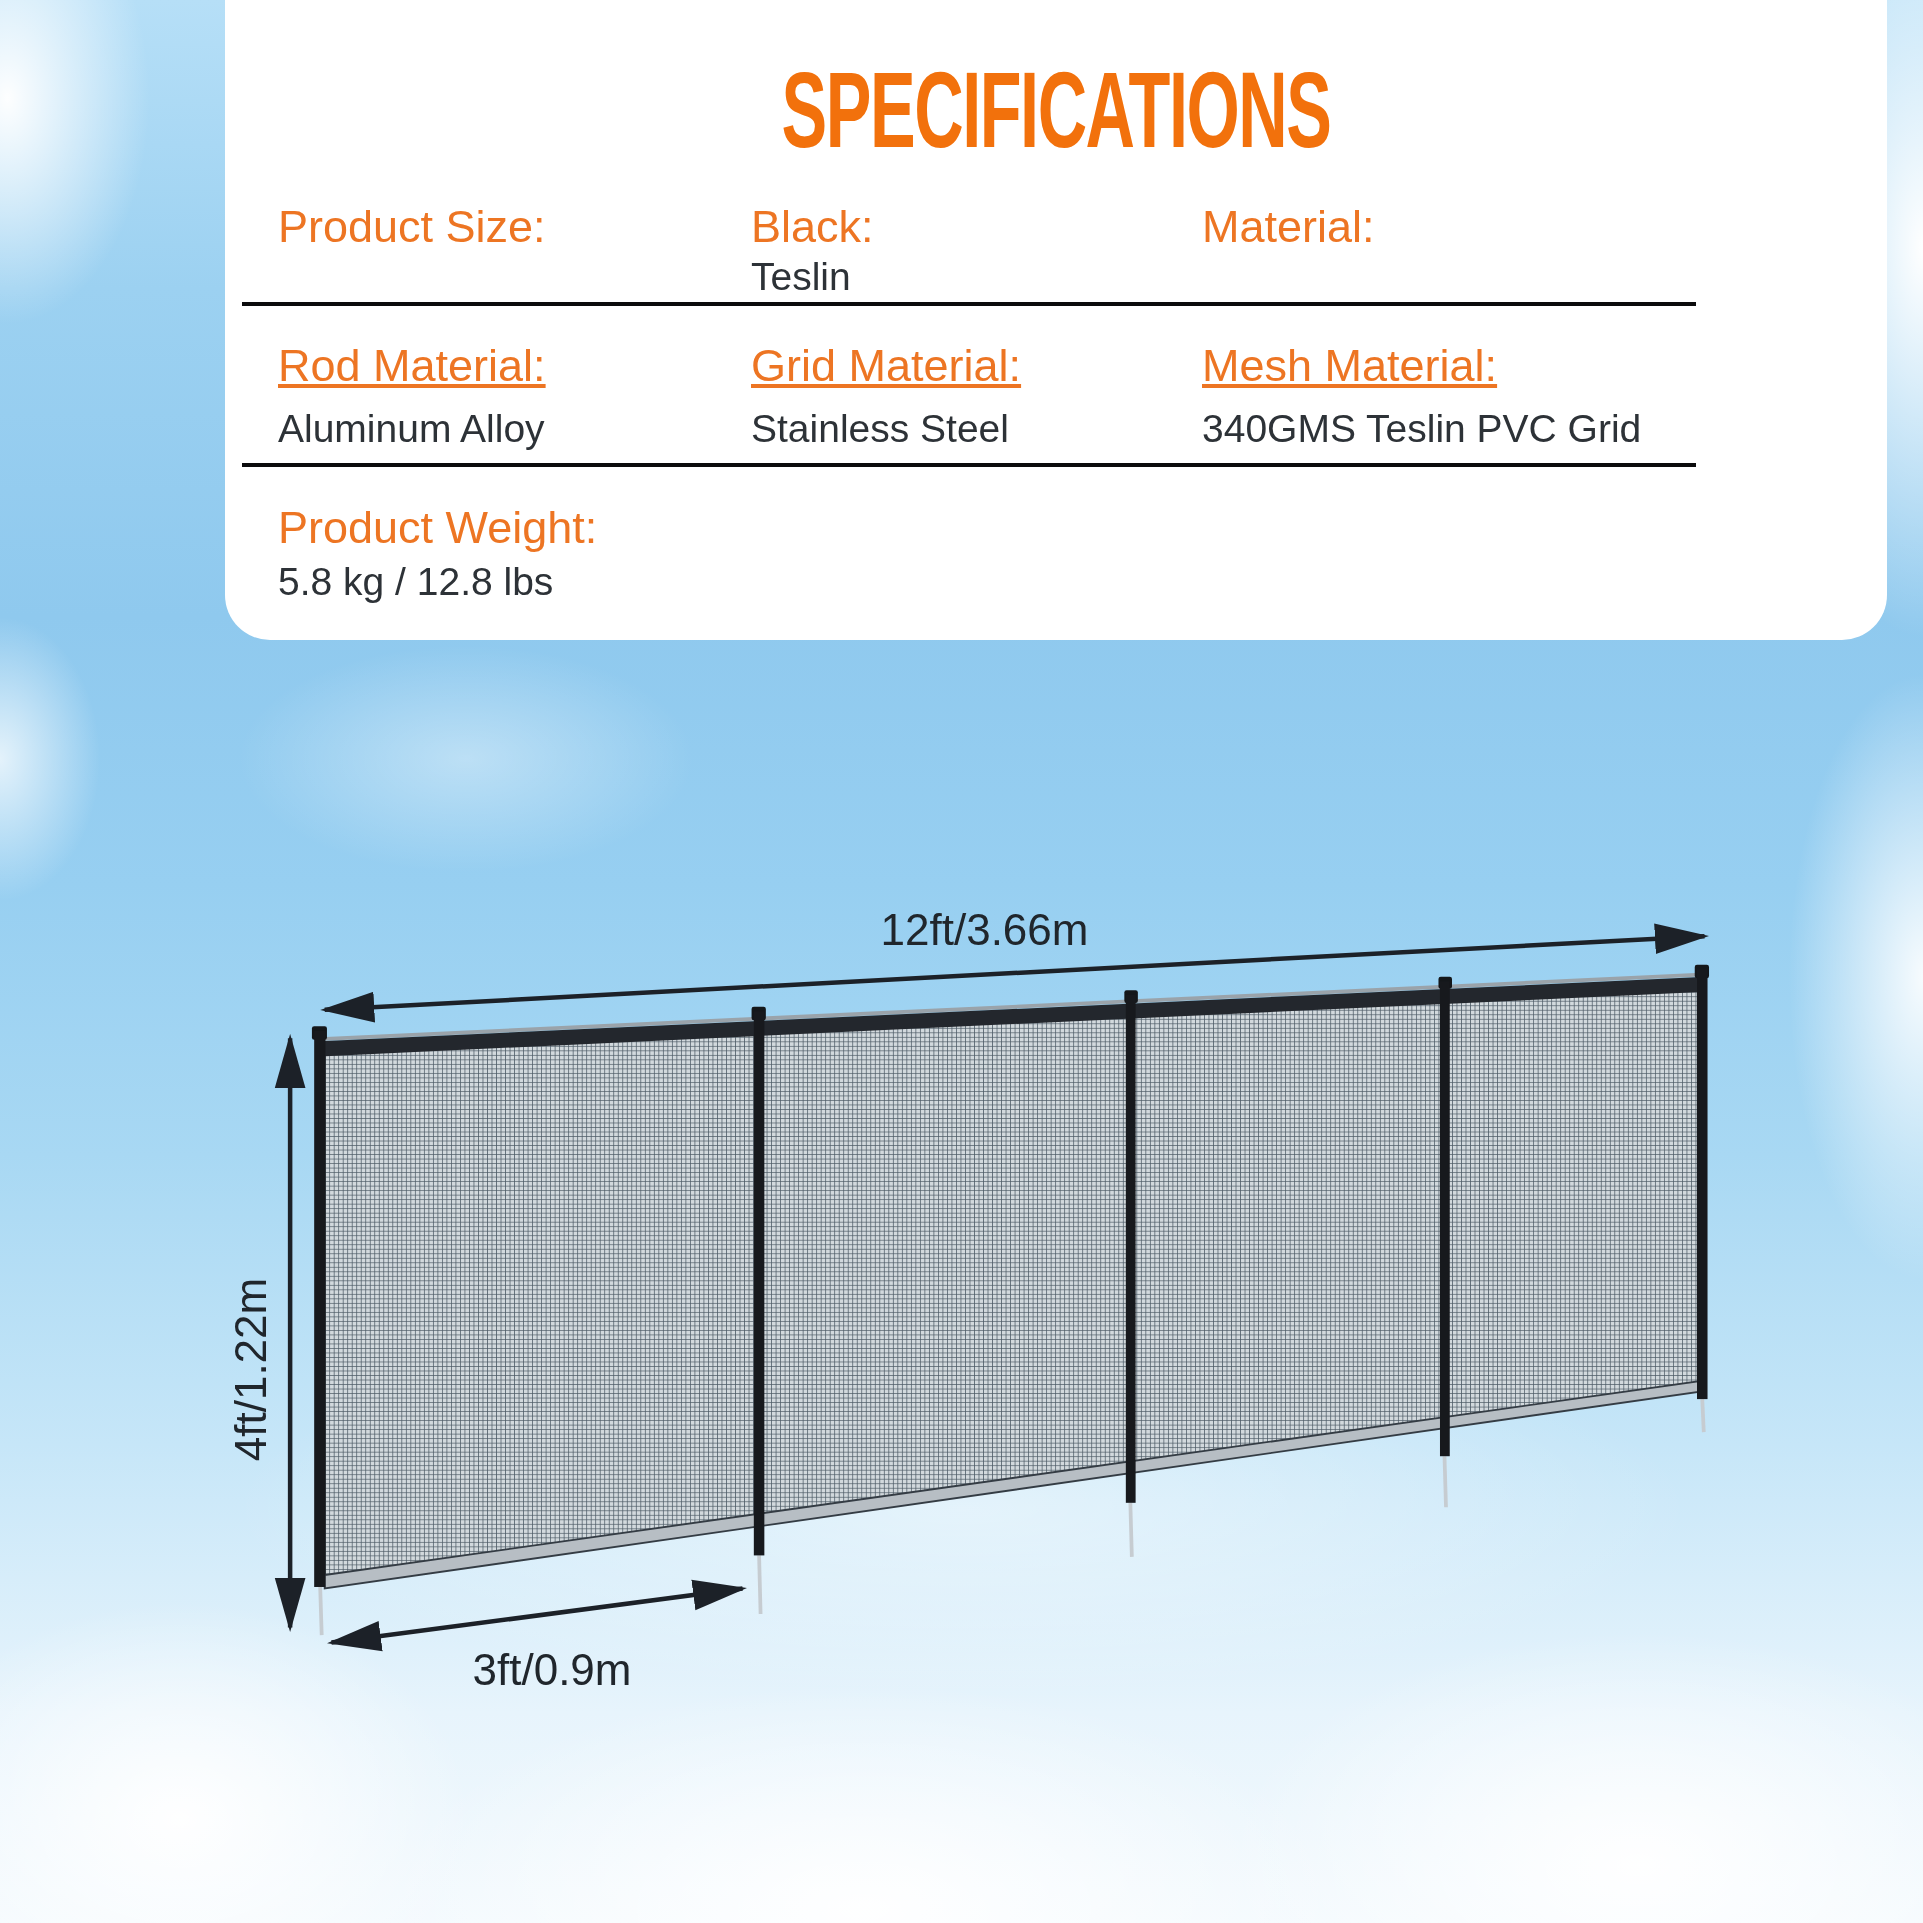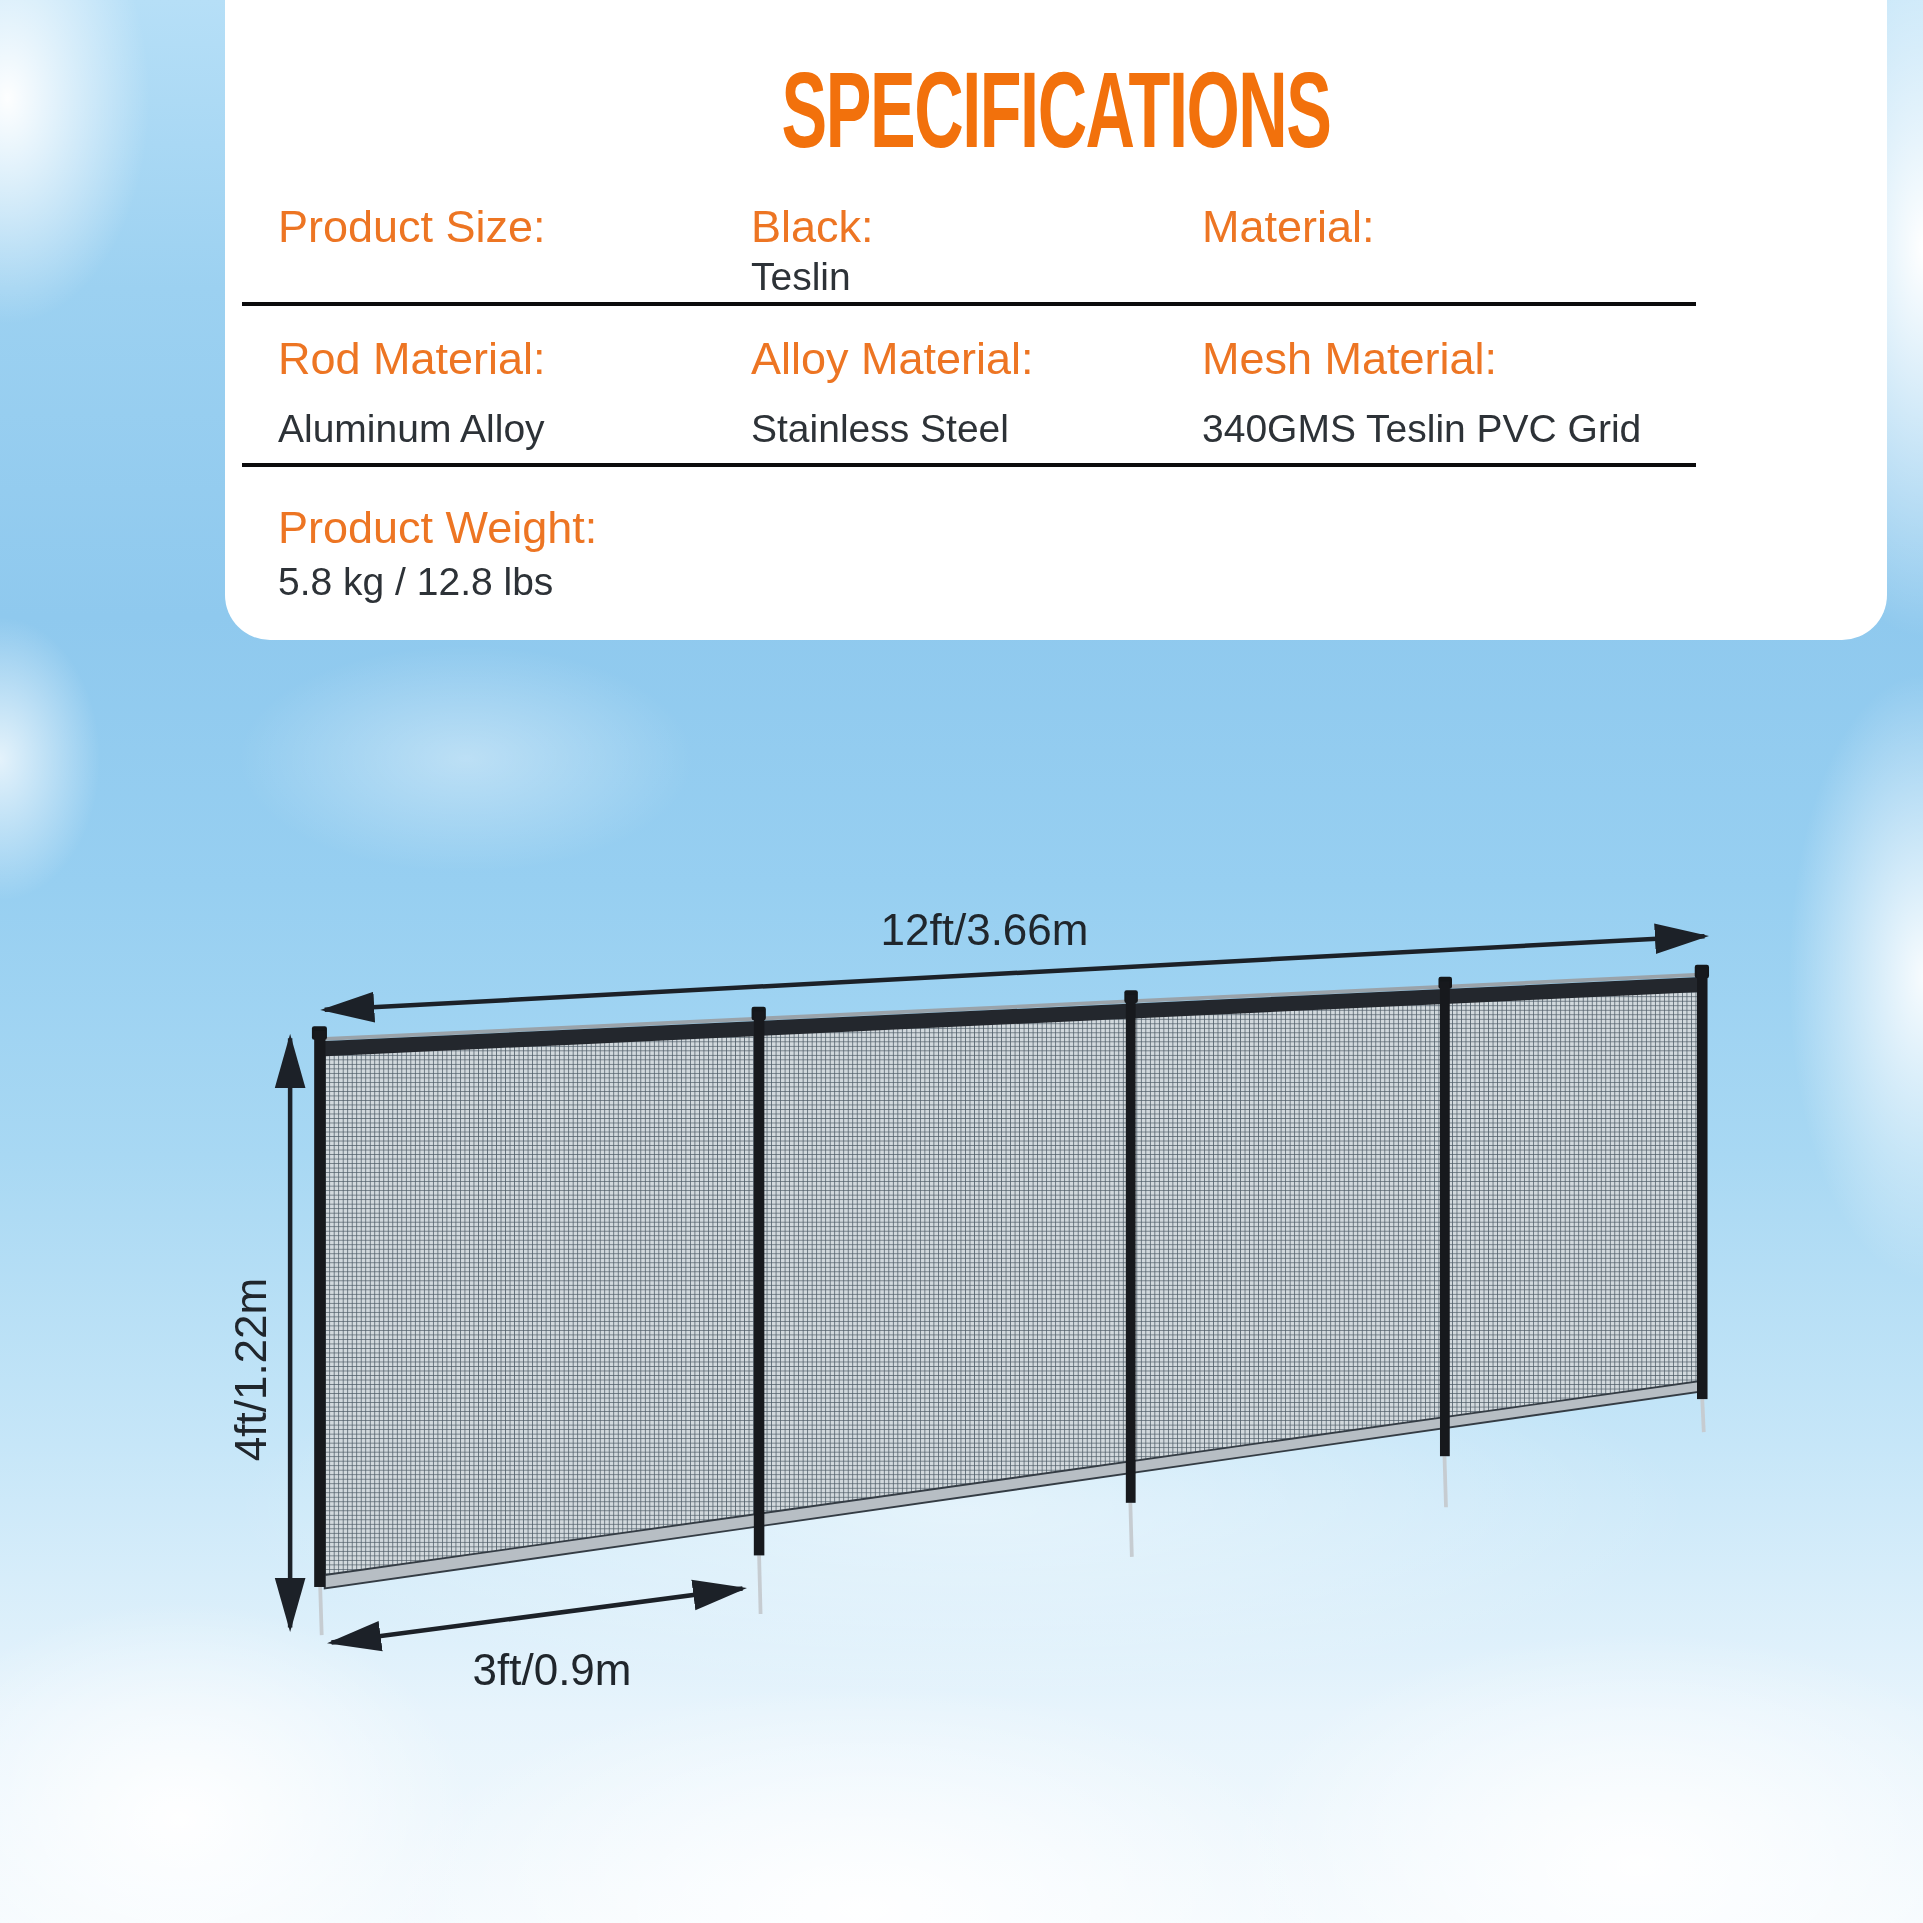--- a/index.html
+++ b/index.html
@@ -18,21 +18,21 @@
       linear-gradient(180deg,#b6dff7 0%,#9cd1f1 15%,#8fc9ee 32%,#97cff1 46%,#a8d8f3 60%,#c6e6f8 75%,#e7f4fc 89%,#f4fafe 100%);}
   
   .spec-card{position:absolute;left:225px;top:0;width:1662px;height:640px;background:#ffffff;border-radius:0 0 45px 45px;}
   .title{position:absolute;left:0;top:57px;width:100%;text-align:center;font-size:107px;font-weight:bold;
     color:#F2710C;line-height:1;letter-spacing:-2.3px;transform:scaleX(.64);transform-origin:50% 50%;white-space:nowrap;}
   .spec-label{position:absolute;font-size:45px;font-weight:500;color:#ED7523;line-height:1;white-space:nowrap;}
   .spec-value{position:absolute;font-size:39px;font-weight:400;color:#2D3237;line-height:1;white-space:nowrap;}
   .divider{position:absolute;left:17.3px;width:1454px;height:3.8px;background:#0b0b0c;}
   .c1{left:53px;} .c2{left:526px;} .c3{left:977px;}
   .r1l{top:204px;} .r1v{top:257px;}
-  .r2l{top:336px;} .r2v{top:409px;}
+  .r2l{top:343px;text-decoration:underline;} .r2v{top:409px;}
   .r3l{top:505px;} .r3v{top:562px;}
   
   #fence-svg{position:absolute;left:0;top:864px;width:1924px;height:977px;}
   .dim-label{position:absolute;font-size:44px;color:#20262c;line-height:1.1;text-align:center;white-space:nowrap;}
   #dim-width-label{left:774px;top:896px;width:421px;margin-top:10px;}
   #dim-height-label{left:62px;top:1343px;width:376px;height:53px;line-height:53px;transform:rotate(-90deg);transform-origin:center;}
   #dim-panel-label{left:364px;top:1646px;width:376px;}
 </style>
 </head>
 <body>
@@ -43,21 +43,21 @@
     <div class="title">SPECIFICATIONS</div>
 
     <div class="spec-label c1 r1l">Product Size:</div>
     <div class="spec-label c2 r1l">Black:</div>
     <div class="spec-value c2 r1v">Teslin</div>
     <div class="spec-label c3 r1l">Material:</div>
     <div class="divider" style="top:302px;"></div>
 
     <div class="spec-label c1 r2l">Rod Material:</div>
     <div class="spec-value c1 r2v">Aluminum Alloy</div>
-    <div class="spec-label c2 r2l">Alloy Material:</div>
+    <div class="spec-label c2 r2l">Grid Material:</div>
     <div class="spec-value c2 r2v">Stainless Steel</div>
     <div class="spec-label c3 r2l">Mesh Material:</div>
     <div class="spec-value c3 r2v">340GMS Teslin PVC Grid</div>
     <div class="divider" style="top:463px;"></div>
 
     <div class="spec-label c1 r3l">Product Weight:</div>
     <div class="spec-value c1 r3v">5.8 kg / 12.8 lbs</div>
   </div>
 
   <svg id="fence-svg" viewBox="0 1150 2560 1300">

